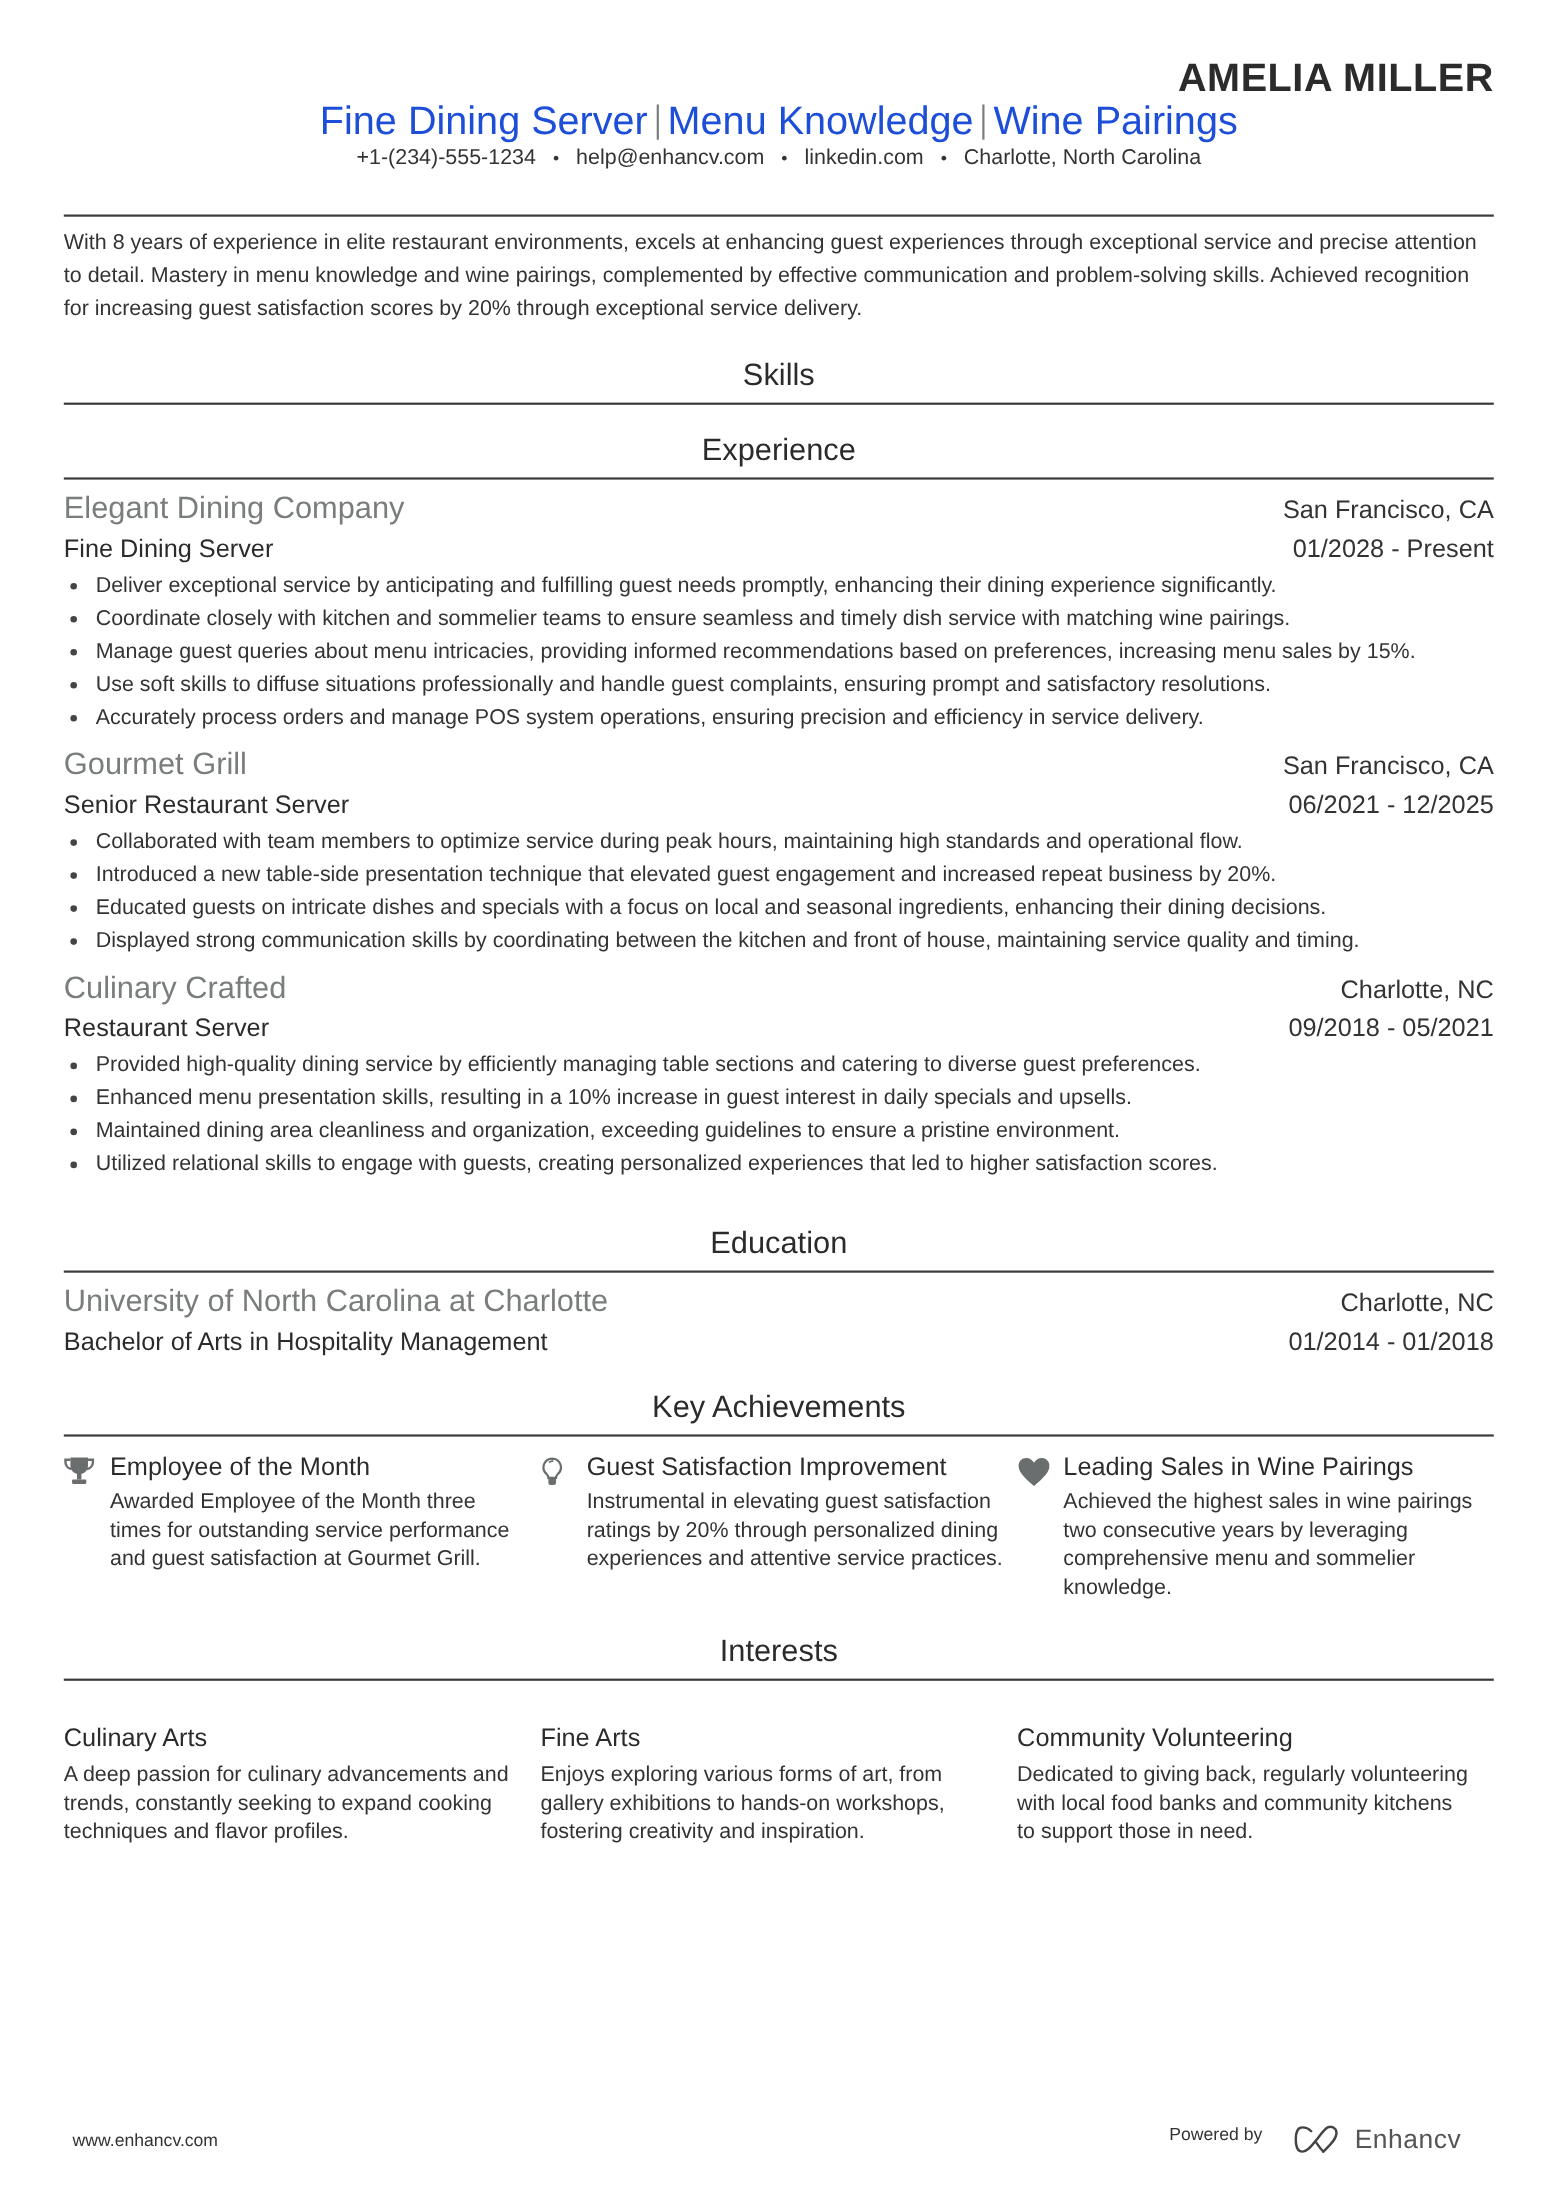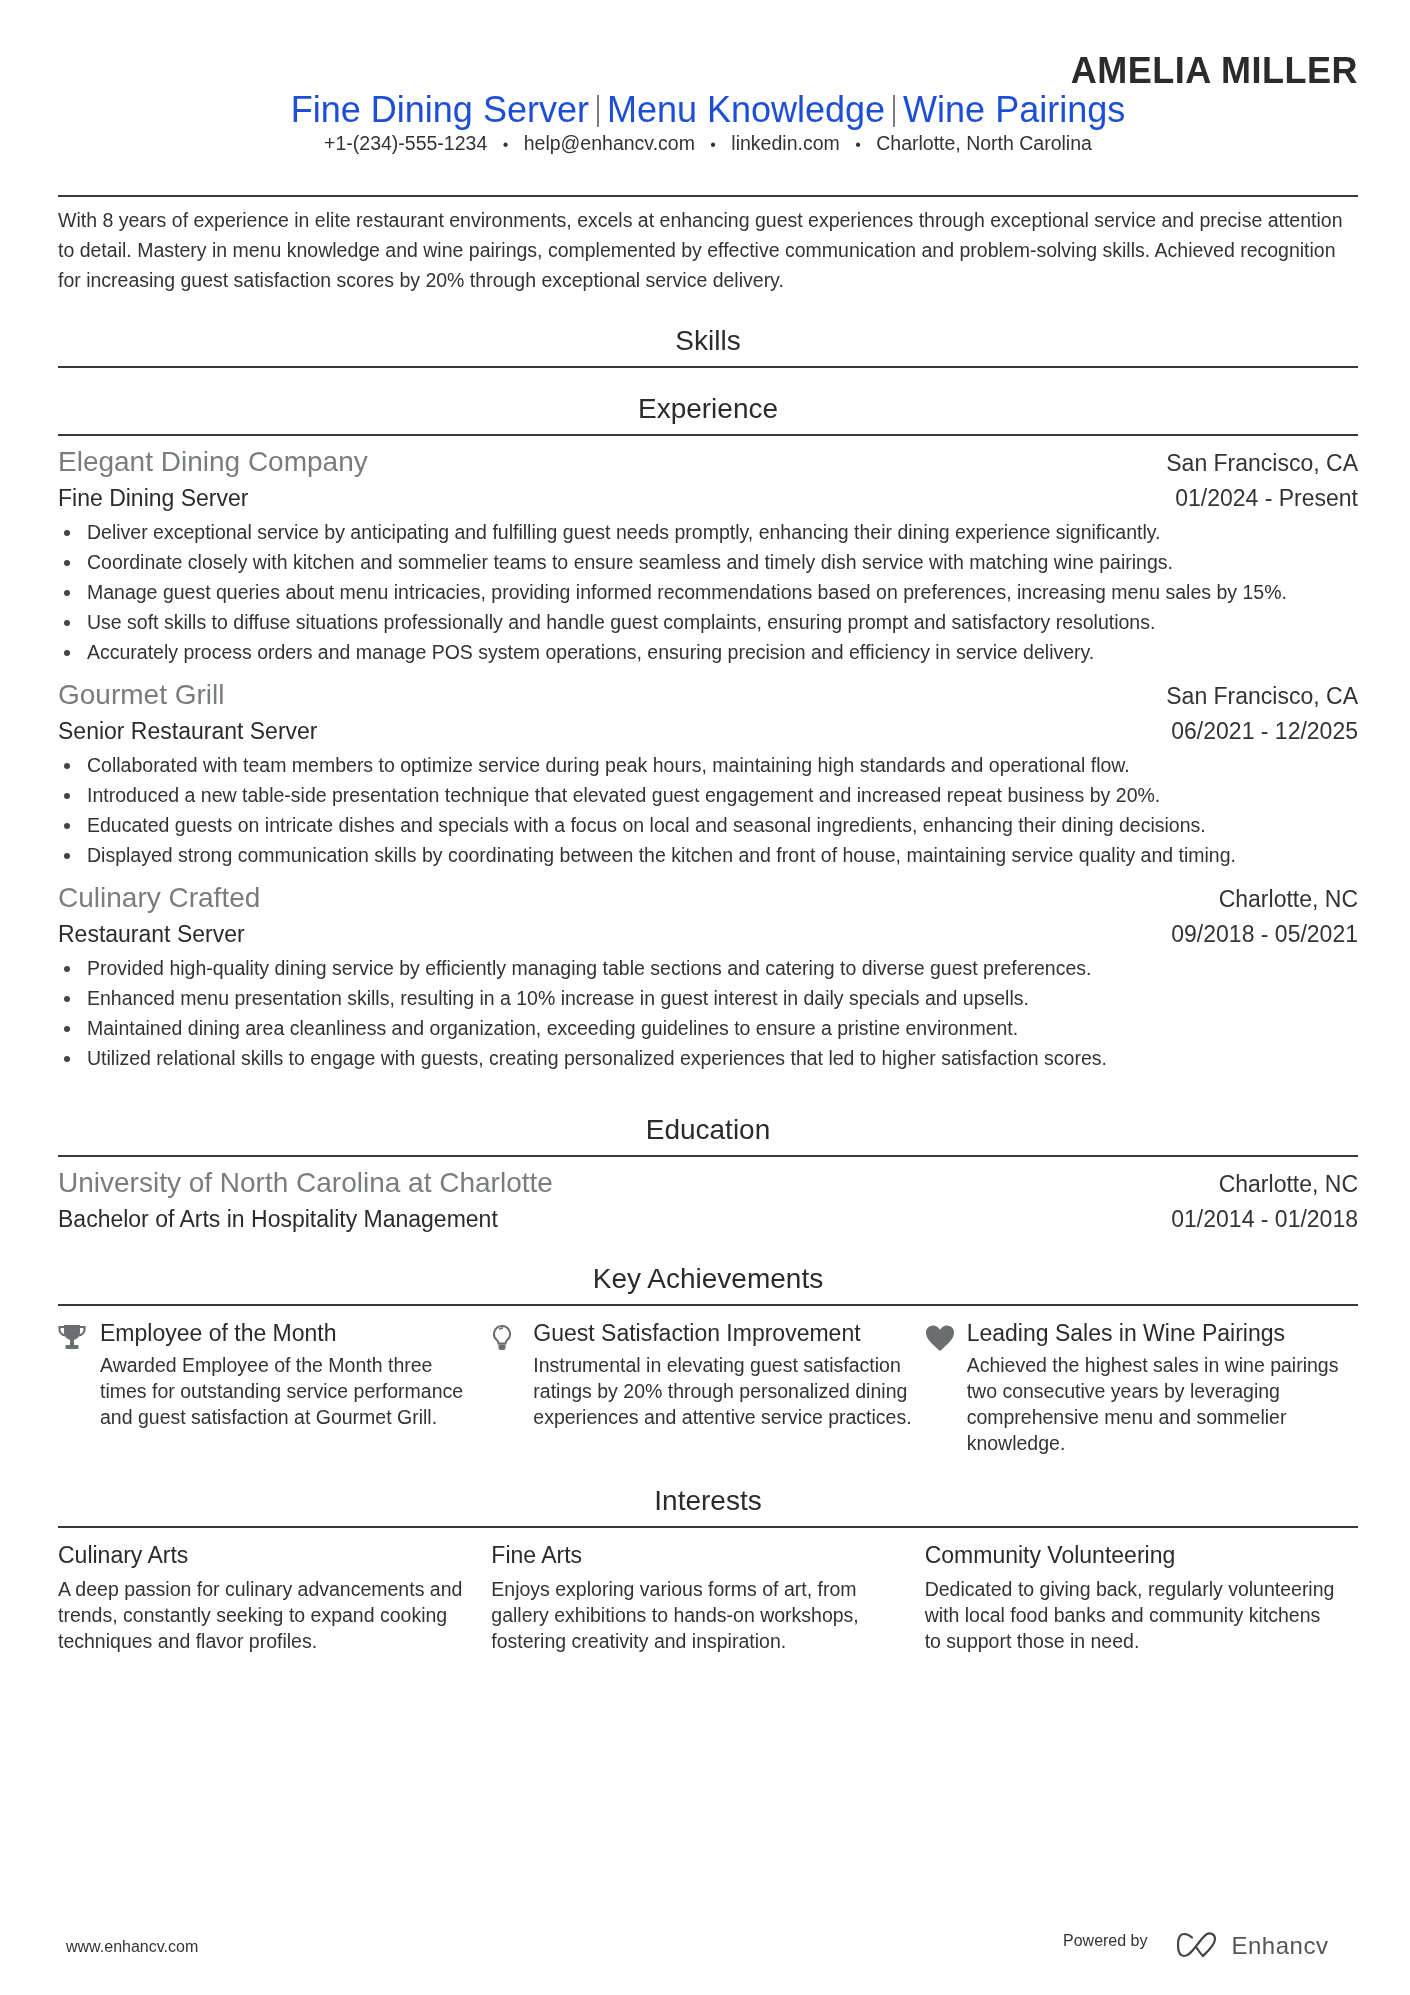--- a/index.html
+++ b/index.html
@@ -34,21 +34,21 @@
 
   .ach-grid { display: flex; margin-top: 12px; }
   .ach { width: 443px; display: flex; padding-right: 12px; }
   .ach .icon { width: 42px; flex: none; padding-top: 6px; }
   .ach .body { flex: 1; }
   .ach-title { font-size: 23px; color: #2b2b2b; line-height: 30px; }
   .ach-desc { font-size: 19.5px; color: #333; line-height: 26px; margin-top: 4px; }
 
   .int-grid { display: flex; margin-top: 12px; }
   .int { width: 443px; padding-right: 20px; }
-  .int-title { font-size: 23px; color: #2b2b2b; line-height: 30px; }
+  .int-title { font-size: 23px; color: #2b2b2b; line-height: 30px; margin-top: 24px; }
   .int-desc { font-size: 19.5px; color: #333; line-height: 26px; margin-top: 6px; }
 
   .footer-left { position: absolute; left: 66px; top: 1938px; font-size: 16px; color: #333; }
   .footer-right { position: absolute; left: 1063px; top: 1932px; display: flex; align-items: flex-start; }
   .powered { font-size: 16px; color: #333; margin-right: 28px; }
   .brand { font-size: 24px; color: #555; margin-left: 10px; letter-spacing: 0.5px; }
 </style>
 </head>
 <body>
 
@@ -84,21 +84,21 @@
     <div class="section-title">Experience</div>
     <div class="rule"></div>
 
     <div class="job" style="margin-top:8px;">
       <div class="row">
         <span class="company">Elegant Dining Company</span>
         <span class="loc">San Francisco, CA</span>
       </div>
       <div class="row">
         <span class="role">Fine Dining Server</span>
-        <span class="dates">01/2024 - Present</span>
+        <span class="dates">01/2028 - Present</span>
       </div>
       <ul class="bullets">
         <li>Deliver exceptional service by anticipating and fulfilling guest needs promptly, enhancing their dining experience significantly.</li>
         <li>Coordinate closely with kitchen and sommelier teams to ensure seamless and timely dish service with matching wine pairings.</li>
         <li>Manage guest queries about menu intricacies, providing informed recommendations based on preferences, increasing menu sales by 15%.</li>
         <li>Use soft skills to diffuse situations professionally and handle guest complaints, ensuring prompt and satisfactory resolutions.</li>
         <li>Accurately process orders and manage POS system operations, ensuring precision and efficiency in service delivery.</li>
       </ul>
     </div>
 

